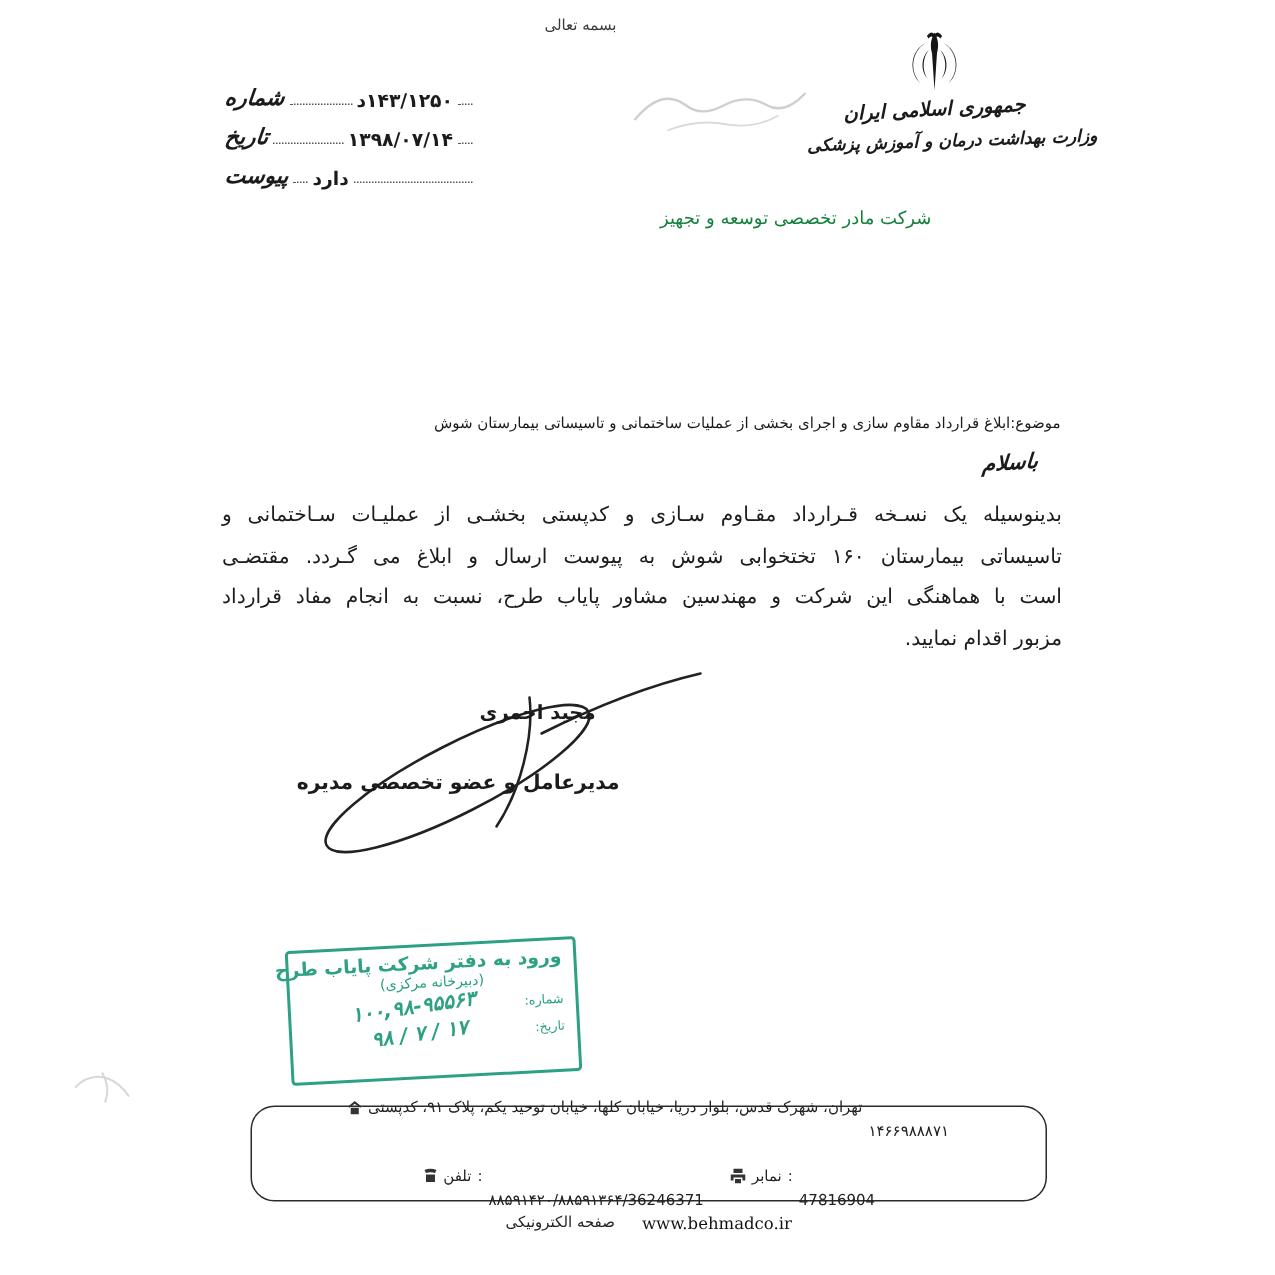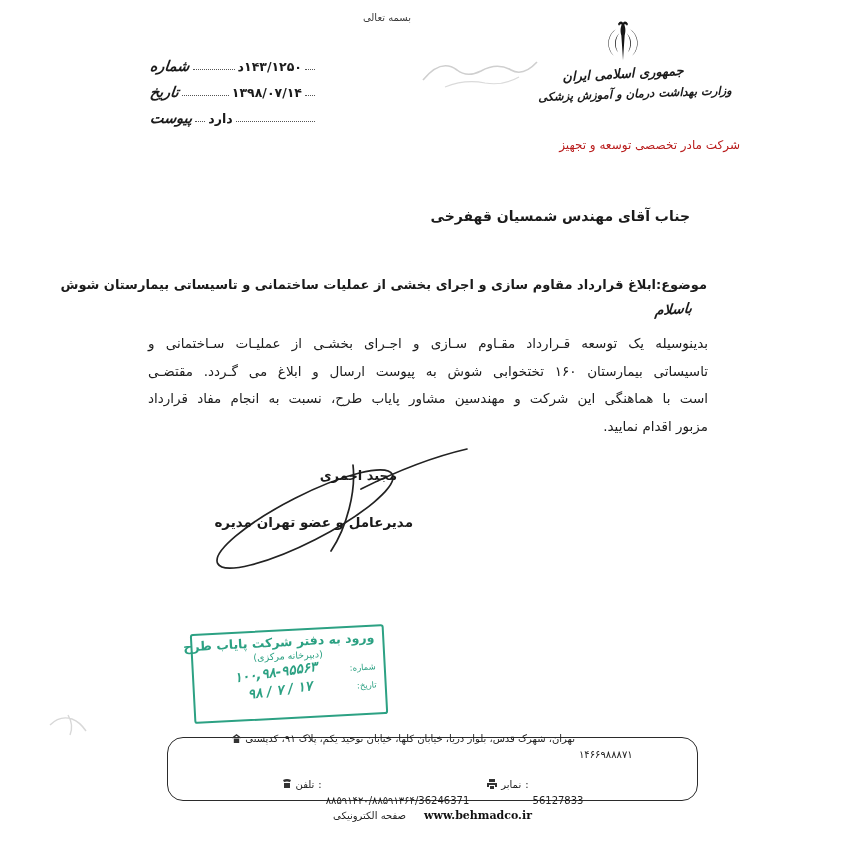--- a/index.html
+++ b/index.html
@@ -18,26 +18,26 @@
   .leader{flex:1;border-bottom:1.6px dotted #555;margin:0 3px 4px 3px;min-width:8px;}
   .leader.tiny{flex:0 0 10px;}
   .leader.wide{flex:1.7;}
   .ref-val{font-weight:bold;white-space:nowrap;direction:ltr;unicode-bidi:isolate;margin-top:40px;}
   .ref-val .num{direction:ltr;unicode-bidi:isolate;}
   
   .emblem-box{left:538px;top:18px;width:170px;text-align:center;}
   .emblem-box svg{display:block;margin:0 auto;}
   .calli1{font-size:13px;font-weight:bold;font-style:italic;margin-top:2px;white-space:nowrap;transform:rotate(-3deg);}
   .calli2{font-size:11.5px;font-weight:bold;font-style:italic;margin-top:6px;white-space:nowrap;transform:rotate(-2deg);letter-spacing:-0.3px;}
-  .org{left:440px;top:138px;width:300px;text-align:right;font-size:12px;color:#b91c1c;direction:rtl;}
+  .org{left:440px;top:138px;width:300px;text-align:left;font-size:12px;color:#15803d;direction:rtl;}
   .org .l2{margin-top:9px;}
   
   .recipient{right:160px;top:201px;text-align:right;direction:rtl;font-weight:bold;font-size:14px;line-height:31px;white-space:nowrap;}
   
-  .subject{right:143px;top:277px;direction:rtl;font-weight:bold;font-size:13px;white-space:nowrap;}
+  .subject{right:143px;top:277px;direction:rtl;font-weight:normal;font-size:10px;white-space:nowrap;}
   .salutation{right:158px;top:301px;direction:rtl;font-weight:bold;font-style:italic;font-size:14px;transform:skewX(-8deg) rotate(-4deg);}
   .body-text{left:148px;top:330px;width:560px;direction:rtl;font-size:13.5px;line-height:27.5px;color:#1c1c1c;}
   .body-line{text-align:justify;text-align-last:justify;}
   .body-line.last{text-align-last:right;}
   
   .sig-svg{left:213px;top:435px;}
   .sig-name{right:453px;top:468px;direction:rtl;font-weight:bold;font-size:13px;white-space:nowrap;}
   .sig-title{right:437px;top:514px;direction:rtl;font-weight:bold;font-size:13.5px;white-space:nowrap;}
   
   .stamp{left:192px;top:629px;width:194px;height:90px;border:2px solid;border-radius:3px;
@@ -49,21 +49,21 @@
   .stamp-row .hw{flex:1;text-align:center;font-weight:bold;font-style:italic;font-size:13.5px;
                  transform:rotate(-5deg);direction:ltr;unicode-bidi:isolate;white-space:nowrap;}
   
   .footer-box{left:167px;top:737px;width:531px;height:64px;border:1.5px solid #2b2b2b;border-radius:16px;
               box-sizing:border-box;display:flex;flex-direction:column;justify-content:center;align-items:center;
               font-size:10px;color:#222;gap:3px;}
   .f-row{display:flex;direction:ltr;align-items:center;gap:4px;white-space:nowrap;}
   .f-row .rtl{direction:rtl;unicode-bidi:isolate;}
   .f-row .ltrnum{direction:ltr;unicode-bidi:isolate;margin-top:32px;}
   .f-gap{width:10px;}
-  .url{font-family:"DejaVu Serif",serif;font-weight:bold;font-size:11px;color:#111;}
+  .url{font-family:"DejaVu Serif",serif;font-weight:normal;font-size:11px;color:#111;}
   .site-label{direction:rtl;unicode-bidi:isolate;}
   .smudge{left:40px;top:695px;}
   .micro-icon{display:inline-block;}
 </style>
 </head>
 <body>
 
 <div class="page">
 
   <div class="abs bismillah">بسمه تعالی</div>
@@ -107,42 +107,41 @@
     </svg>
     <div class="calli1">جمهوری اسلامی ایران</div>
     <div class="calli2">وزارت بهداشت درمان و آموزش پزشکی</div>
   </div>
 
   <div class="abs org">
     <div class="l1">شرکت مادر تخصصی توسعه و تجهیز</div>
   </div>
 
   <div class="abs recipient">
-    <div>جناب آقای مهندس شمسیان قهفرخی</div>
   </div>
 
   <div class="abs subject">موضوع:ابلاغ قرارداد مقاوم سازی و اجرای بخشی از عملیات ساختمانی و تاسیساتی بیمارستان شوش</div>
   <div class="abs salutation">باسلام</div>
 
   <div class="abs body-text">
-    <div class="body-line">بدینوسیله یک توسعه قـرارداد مقـاوم سـازی و اجـرای بخشـی از عملیـات سـاختمانی و</div>
+    <div class="body-line">بدینوسیله یک نسـخه قـرارداد مقـاوم سـازی و کدپستی بخشـی از عملیـات سـاختمانی و</div>
     <div class="body-line">تاسیساتی بیمارستان ۱۶۰ تختخوابی شوش به پیوست ارسال و ابلاغ می گـردد. مقتضـی</div>
     <div class="body-line">است با هماهنگی این شرکت و مهندسین مشاور پایاب طرح، نسبت به انجام مفاد قرارداد</div>
     <div class="body-line last">مزبور اقدام نمایید.</div>
   </div>
 
   <svg class="abs sig-svg" width="272" height="138" viewBox="0 0 272 138">
     <g stroke="#222222" stroke-width="1.7" fill="none" stroke-linecap="round">
       <ellipse cx="92" cy="84" rx="98" ry="23" transform="rotate(-27 92 84)"></ellipse>
       <path d="M148 54 C 192 32 228 20 254 14"></path>
       <path d="M140 30 C 143 56 134 92 118 116"></path>
     </g>
   </svg>
   <div class="abs sig-name">مجید احمری</div>
-  <div class="abs sig-title">مدیرعامل و عضو تهران مدیره</div>
+  <div class="abs sig-title">مدیرعامل و عضو تخصصی مدیره</div>
 
   <div class="abs stamp" id="stamp" style="color: rgb(44, 161, 131); border-color: rgb(44, 161, 131);">
     <div class="stamp-title">ورود به دفتر شرکت پایاب طرح</div>
     <div class="stamp-sub">(دبیرخانه مرکزی)</div>
     <div class="stamp-row">
       <span class="lbl">شماره:</span>
       <span class="hw">۱۰۰,۹۸-۹۵۵۶۳</span>
     </div>
     <div class="stamp-row">
       <span class="lbl">تاریخ:</span>
@@ -168,21 +167,21 @@
         </svg>
       <span class="rtl">تلفن</span>
       <span>:</span>
       <span class="ltrnum">۸۸۵۹۱۴۲۰/۸۸۵۹۱۳۶۴/36246371</span>
       <span class="f-gap"></span>
       <svg class="micro-icon" width="10" height="10" viewBox="0 0 10 10">
           <path d="M2 0 h6 v3 h-6 z M0 4 h10 v4 h-2 v-2 h-6 v2 h-2 z M3 7 h4 v3 h-4 z" fill="#333"></path>
         </svg>
       <span class="rtl">نمابر</span>
       <span>:</span>
-      <span class="ltrnum">56127833</span>
+      <span class="ltrnum">47816904</span>
     </div>
     <div class="f-row">
       <span class="site-label">صفحه الکترونیکی</span>
       <span class="f-gap"></span>
       <span class="url">www.behmadco.ir</span>
     </div>
   </div>
 
 </div>
 

